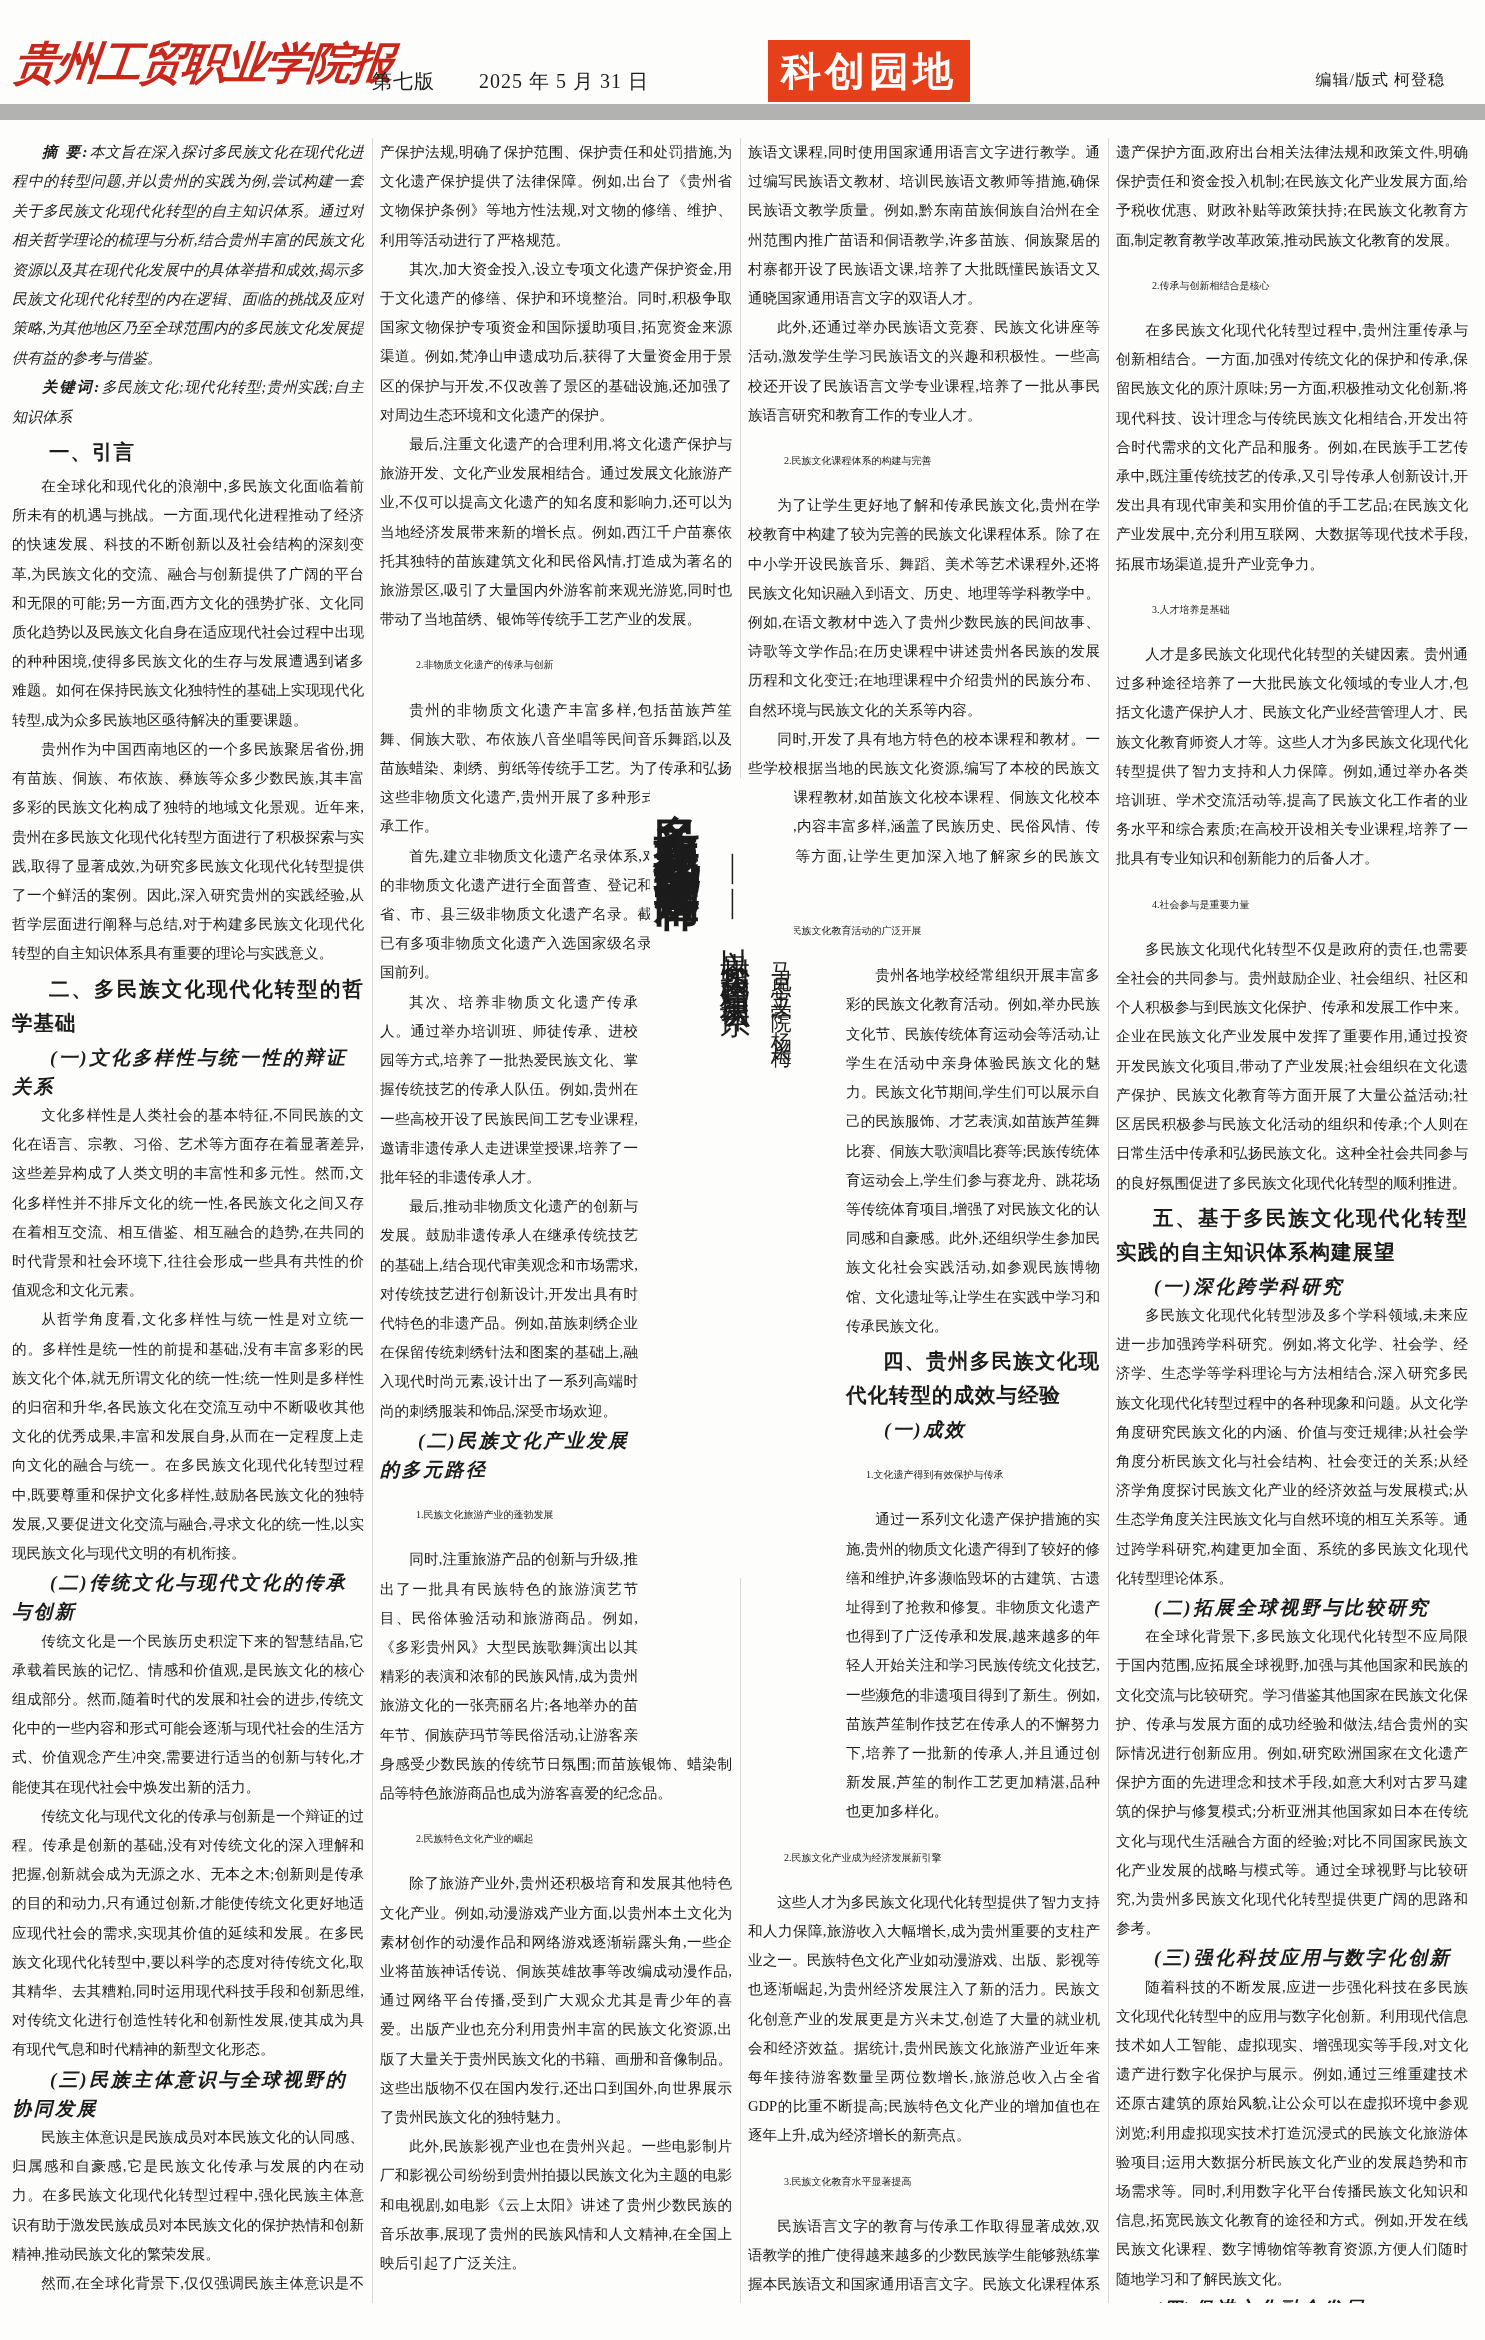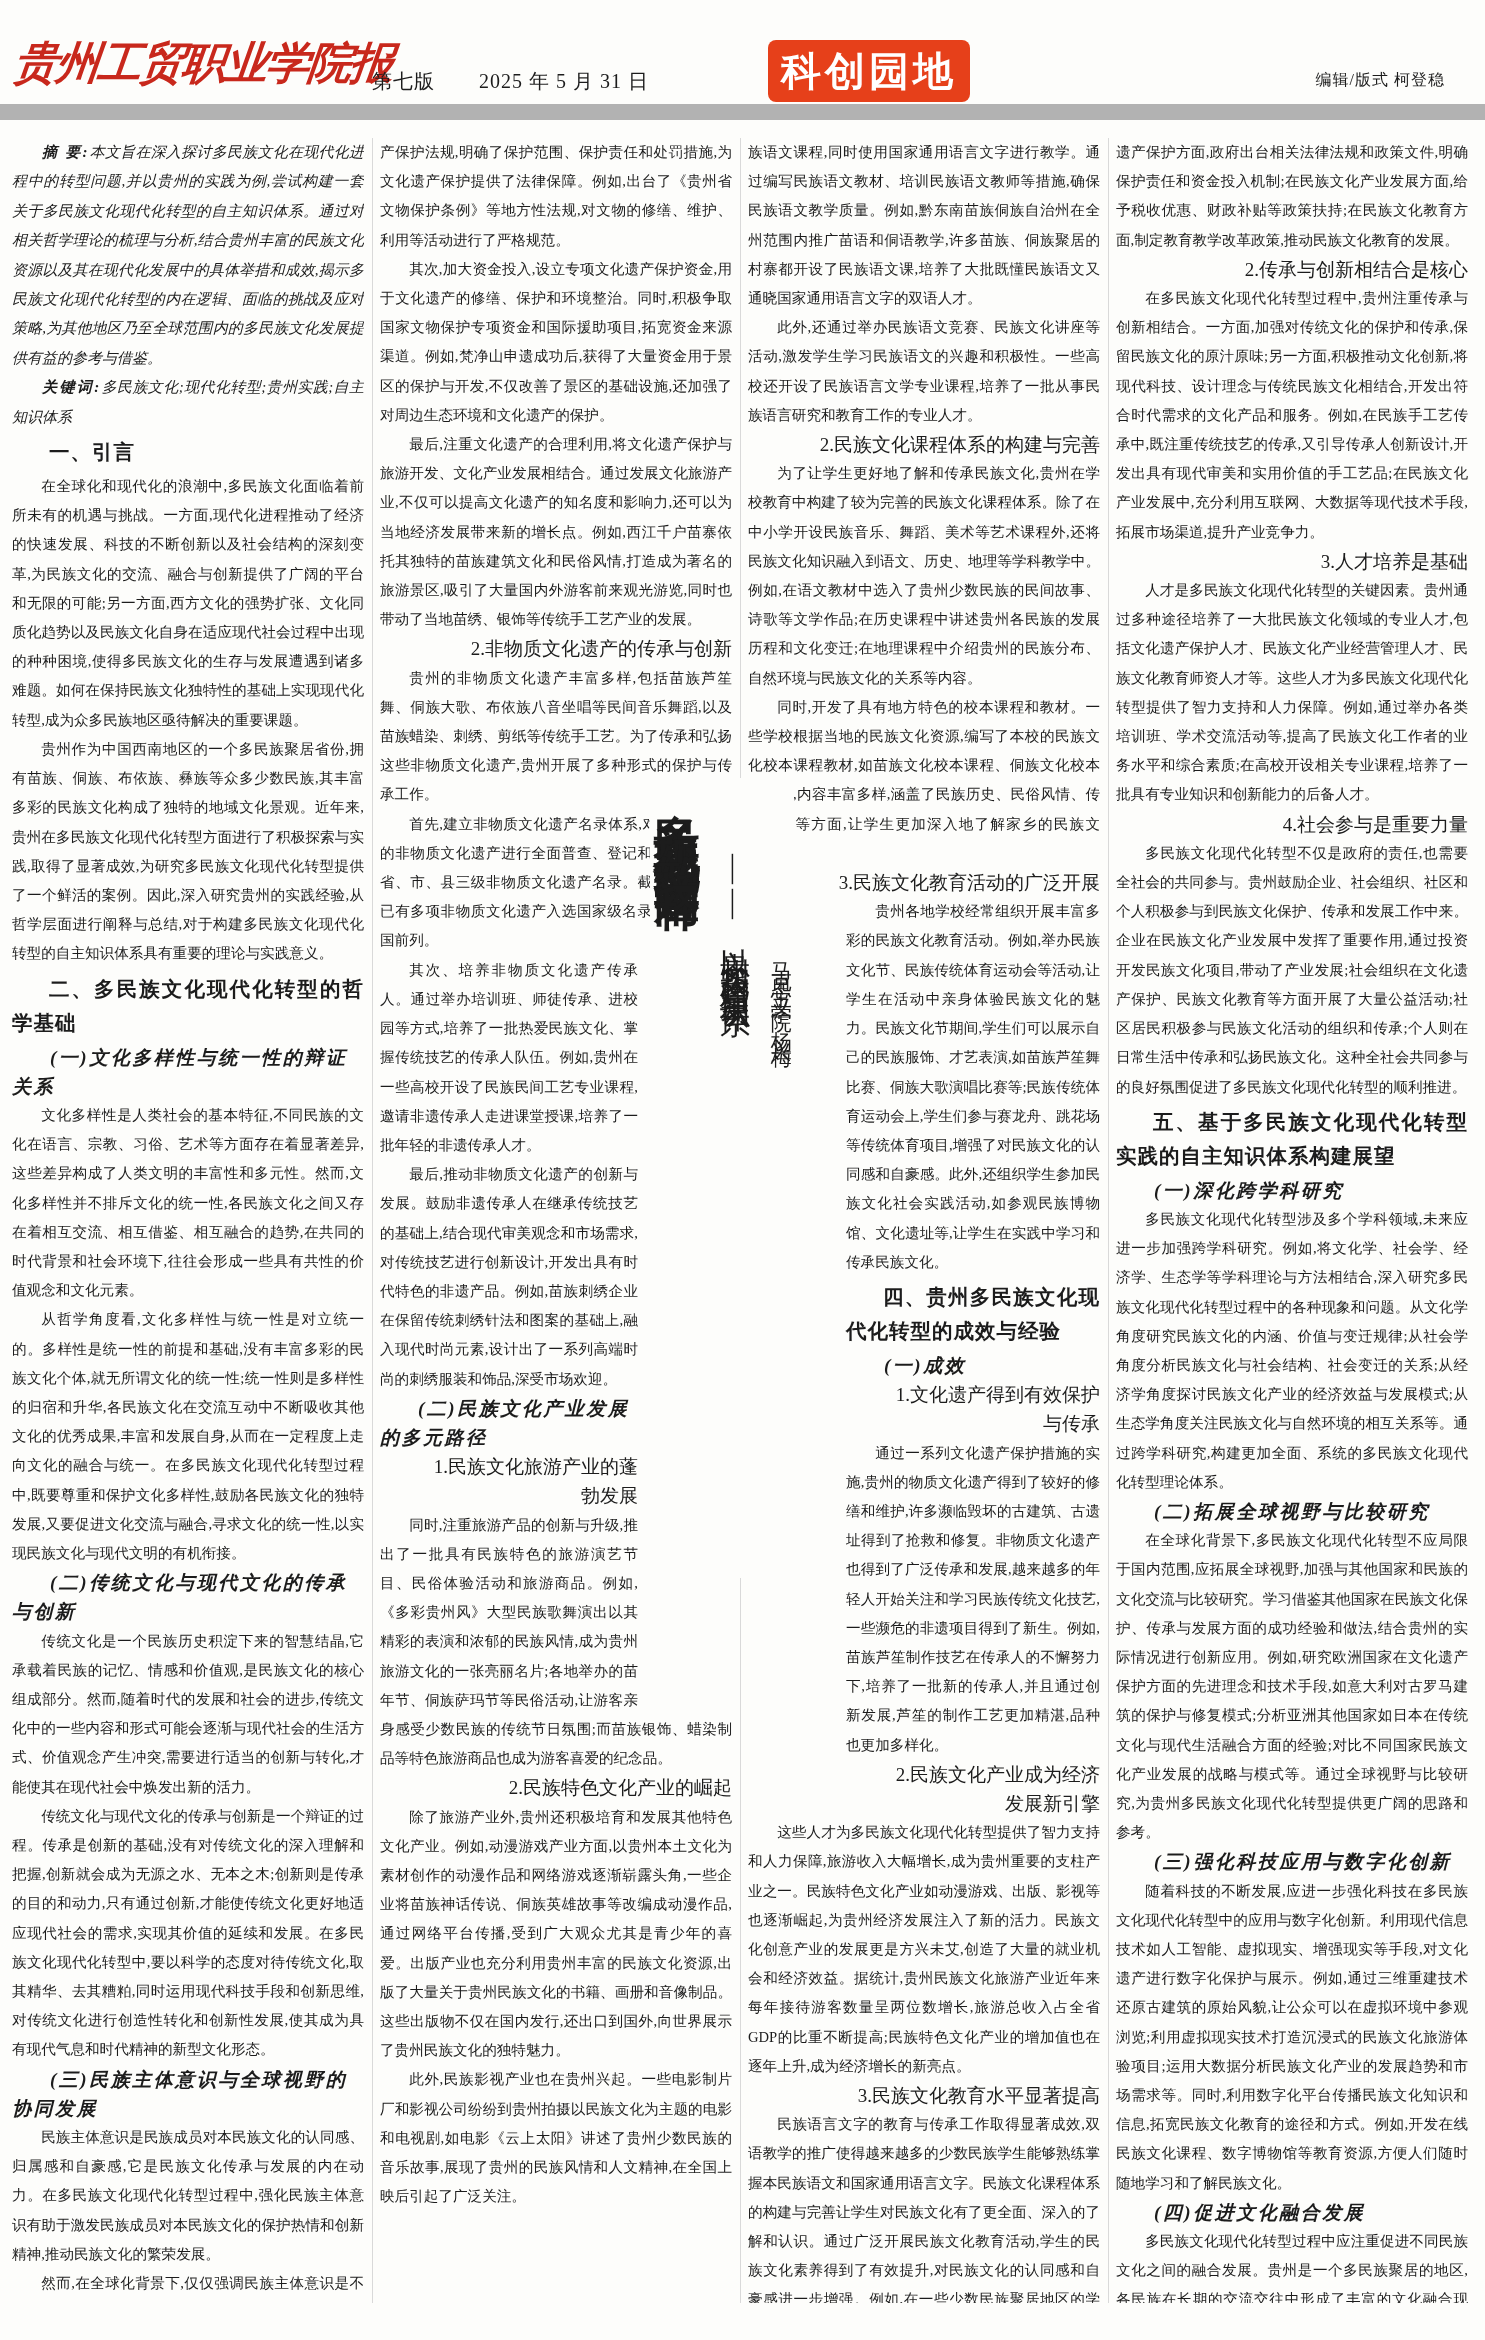--- a/index.html
+++ b/index.html
@@ -4,38 +4,38 @@
 <style>
   html,body{margin:0;padding:0;background:#e9e9e9;}
   .page{position:relative;width:1485px;height:2340px;background:#fdfdfb;margin:0 auto;
         font-family:"Liberation Serif","DejaVu Serif",serif;color:#1c1c1c;overflow:hidden;}
   
   .masthead{position:absolute;left:14px;top:34px;width:320px;font-size:44px;font-weight:bold;
             font-style:italic;letter-spacing:-2px;transform:skewX(-6deg);white-space:nowrap;}
   .edition-date{position:absolute;left:372px;top:68px;font-size:20px;letter-spacing:1px;white-space:nowrap;}
   .edition-date .ed{margin-right:44px;}
   .section-box{position:absolute;left:768px;top:40px;width:202px;height:62px;display:flex;
-               align-items:center;justify-content:center;border-radius:8px;}
+               align-items:center;justify-content:center;}
   .section-box span{color:#fff;font-size:40px;font-weight:bold;letter-spacing:4px;
                font-family:"Liberation Sans","DejaVu Sans",sans-serif;}
   .editor{position:absolute;right:40px;top:70px;font-size:16px;letter-spacing:1px;white-space:nowrap;}
   .gray-bar{position:absolute;left:0;top:104px;width:1485px;height:16px;}
   
   .cols{position:absolute;left:12px;top:138px;width:1462px;height:2165px;display:flex;gap:18px;overflow:hidden;}
   .col{width:352px;height:100%;overflow:hidden;}
   .col + .col{border-left:1px solid #d9d9d9;margin-left:-10px;padding-left:7px;}
   .col p{margin:0;font-size:14.6px;line-height:29.2px;text-align:justify;text-indent:2em;}
   .col p.cont{text-indent:0;}
   .col .abstract{margin:0;font-size:15px;line-height:29.4px;text-align:justify;text-indent:2em;font-style:italic;}
   .col .abstract b{font-style:italic;letter-spacing:2px;}
   .sec-head{font-family:"Liberation Sans","DejaVu Sans",sans-serif;font-weight:bold;
             font-size:20.5px;line-height:34px;text-indent:1.8em;text-align:justify;letter-spacing:1px;margin:3px 0;}
   .sub-head{font-weight:bold;font-style:italic;font-size:19px;line-height:29.2px;
             text-indent:2em;letter-spacing:2.5px;}
-  .num-head{margin:0;font-size:19px;line-height:29.2px;text-indent:2em;text-align:right;}
+  .num-head{margin:16px;font-size:10px;line-height:29.2px;text-indent:2em;}
   .fr{float:right;width:88px;height:742px;margin-left:6px;}
   .fl{float:left;width:92px;height:866px;margin-right:6px;}
   
   .headline{position:absolute;left:650px;top:778px;height:800px;display:flex;flex-direction:row;
             align-items:flex-start;gap:14px;background:#fdfdfb;}
   .headline .vt{writing-mode:vertical-rl;text-orientation:mixed;}
   .h-title{font-size:46px;font-weight:900;letter-spacing:5px;line-height:1.15;
            font-family:"Liberation Serif","DejaVu Serif",serif;}
   .h-sub{font-size:30px;letter-spacing:5px;padding-top:76px;line-height:1.2;}
   .h-author{font-size:21px;letter-spacing:8px;padding-top:168px;line-height:1.3;}

